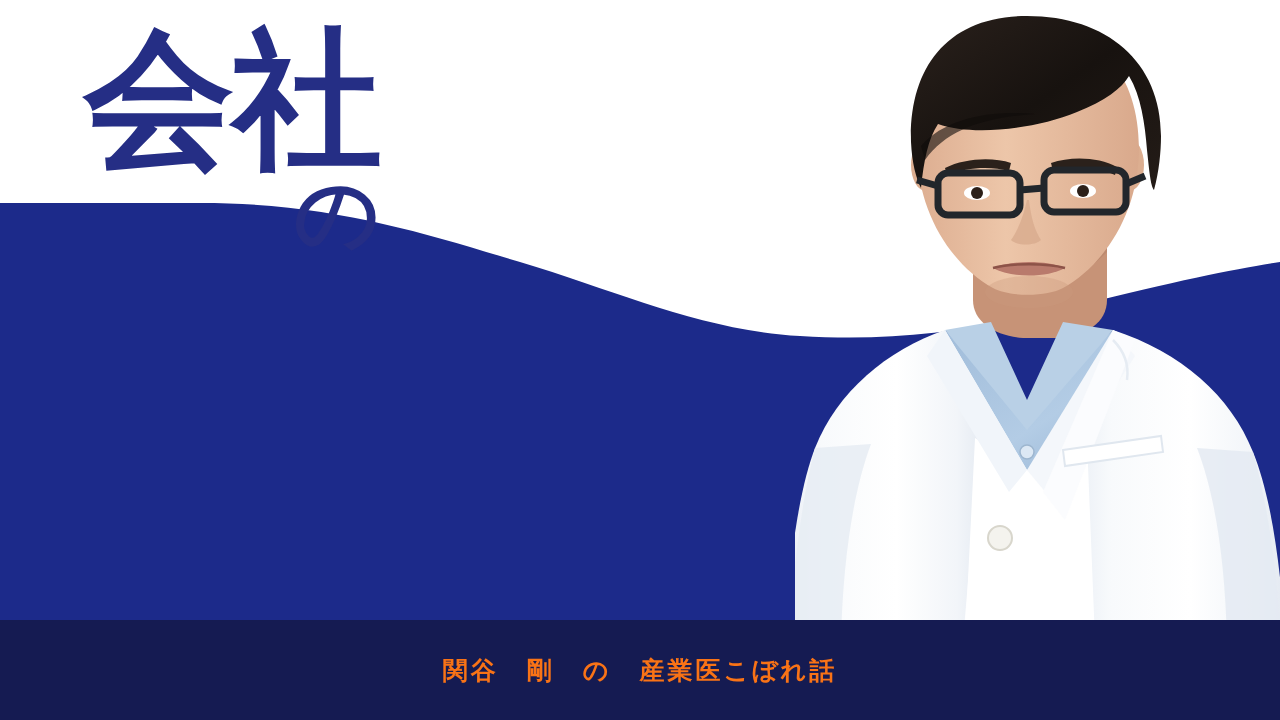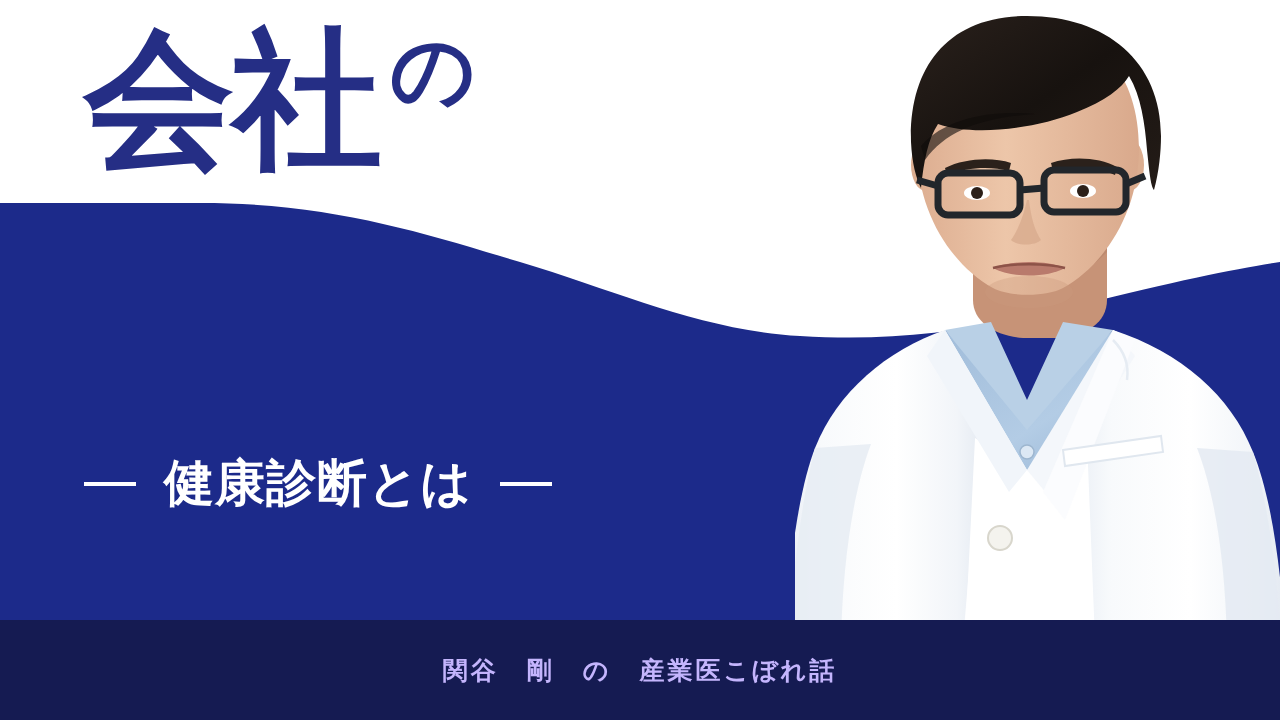--- a/index.html
+++ b/index.html
@@ -29,43 +29,44 @@
     position:absolute;
     left:0; top:620px;
     width:1280px; height:100px;
     background:#151b52;
     z-index:40;
     display:flex;
     align-items:center;
     justify-content:center;
   }
   .bottom-bar-text {
-    color:#c4b5fd;
+    color:#f97316;
     font-size:25px;
     font-weight:bold;
     letter-spacing:3px;
     white-space:pre;
     font-family:"DejaVu Sans", "Liberation Sans", sans-serif;
   }
 
   
   .headline {
     position:absolute;
     left:0; top:0;
     width:760px; height:620px;
     z-index:30;
     pointer-events:none;
   }
   .title-line1 {
     position:absolute;
     left:84px; top:28px;
     display:flex;
-    align-items:flex-start;
+    align-items:flex-end;
     color:#252e85;
     pointer-events:auto;
+    flex-direction:column;
   }
   .kanji-big {
     font-size:150px;
     line-height:0.95;
     font-weight:bold;
     font-family:"DejaVu Sans", "Liberation Sans", sans-serif;
     letter-spacing:-2px;
   }
   .kana-no {
     font-size:84px;
@@ -250,23 +251,18 @@
   <div class="headline">
     <div class="title-line1" style="color: rgb(37, 46, 133);">
       <span class="kanji-big">会社</span>
       <span class="kana-no">の</span>
     </div>
 
     <div class="title-line2">
     </div>
   </div>
 
-  <div class="subtitle-row">
-    <span class="dash"></span>
-    <span class="subtitle-text">健康診断とは</span>
-    <span class="dash"></span>
-  </div>
 
   <div class="bottom-bar" style="background: rgb(21, 27, 82);">
     <span class="bottom-bar-text">関谷　剛　の　産業医こぼれ話</span>
   </div>
 
 </div>
 
 </body></html>

